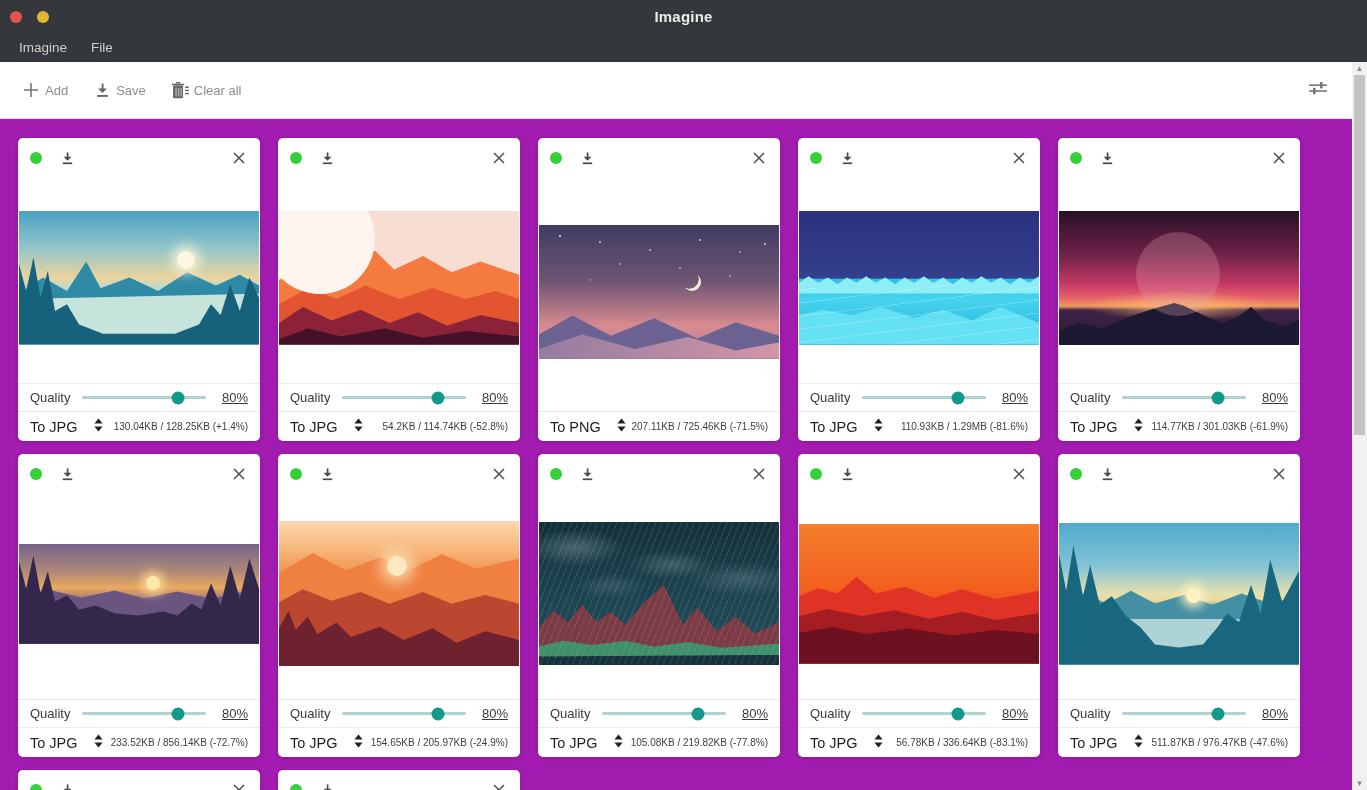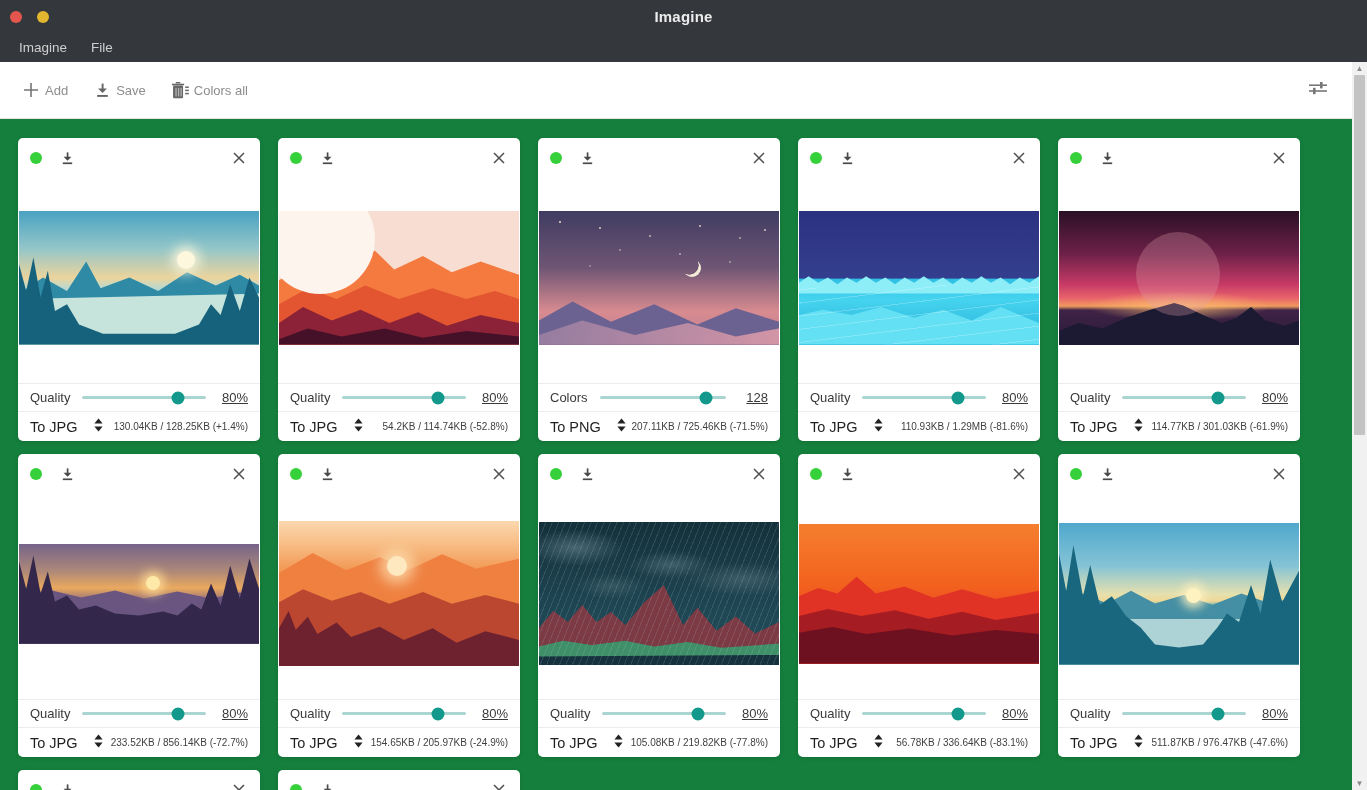--- a/index.html
+++ b/index.html
@@ -25,21 +25,21 @@
     background:#ffffff; border-bottom:1px solid #e3e3e3; display:flex;
     align-items:center; padding-left:22px; gap:26px; }
   .tool-btn { display:flex; flex-direction:row; align-items:center; gap:5px;
     min-width:44px; }
   .tool-btn svg { display:block; }
   .tool-label { font-size:13px; color:#8d8d8d; white-space:nowrap; }
   .settings-btn { margin-left:auto; margin-right:24px; display:flex; align-items:center; }
 
   
   .content { position:absolute; top:119px; left:0; width:1352px; height:671px;
-    overflow:hidden; background:#15803d; }
+    overflow:hidden; background:#a21caf; }
   .grid { display:grid; grid-template-columns:repeat(5,242px);
     column-gap:18px; row-gap:13px; padding:19px 0 0 18px; }
 
   
   .card { width:242px; height:303px; background:#fff; border-radius:5px;
     box-shadow:0 1px 4px rgba(0,0,0,.16); display:flex; flex-direction:column;
     overflow:hidden; }
   .card-head { display:flex; align-items:center; padding:12px 14px 6px 12px; height:34px; flex:none;}
   .dot { width:12px; height:12px; border-radius:50%; background:#35d03a; flex:none; }
   .dl { margin-left:18px; display:flex; }
@@ -187,21 +187,21 @@
           <rect x="0" y="1.6" width="11.4" height="1.5" fill="#666"></rect>
           <rect x="3.6" y="0" width="4.2" height="1.3" fill="#666"></rect>
           <rect x="12.4" y="4.2" width="3.4" height="1.4" fill="#666"></rect>
           <rect x="12.4" y="7.2" width="3.4" height="1.4" fill="#666"></rect>
           <rect x="12.4" y="10.2" width="3.4" height="1.4" fill="#666"></rect>
           <rect x="3.2" y="5.6" width="1.2" height="8" fill="#fff" opacity=".5"></rect>
           <rect x="5.6" y="5.6" width="1.2" height="8" fill="#fff" opacity=".5"></rect>
           <rect x="8" y="5.6" width="1.2" height="8" fill="#fff" opacity=".5"></rect>
         </svg>
     </span>
-    <span class="tool-label">Colors all</span>
+    <span class="tool-label">Clear all</span>
   </div>
   <div class="settings-btn">
     <span>
       <svg width="20" height="16" viewBox="0 0 20 16">
           <rect x="1" y="4.4" width="18" height="1.6" fill="#777"></rect>
           <rect x="12" y="2" width="2.6" height="6.4" fill="#777"></rect>
           <rect x="1" y="10.2" width="18" height="1.6" fill="#777"></rect>
           <rect x="5" y="7.8" width="2.6" height="6.4" fill="#777"></rect>
         </svg>
     </span>
@@ -321,27 +321,20 @@
     <div class="thumb-wrap">
       <div class="thumb t3">
         <div class="l1"></div>
             <div class="l2"></div>
             <div class="l3"></div>
             <div class="l4"></div>
 
         <div class="moon"></div>
       </div>
     </div>
-    <div class="row quality-row">
-      <span class="q-label">Colors</span>
-      <div class="track">
-        <div class="knob" style="left: 84%;"></div>
-      </div>
-      <span class="q-val">128</span>
-    </div>
     <div class="row format-row">
       <span class="fmt">
         <span class="fmt-label">To PNG</span>
         <span>
           <svg width="11" height="14" viewBox="0 0 11 14">
                 <path d="M5.5 0.5L9.6 5.4H1.4z" fill="#222"></path>
                 <path d="M5.5 13.5L1.4 8.6h8.2z" fill="#222"></path>
               </svg>
         </span>
       </span>

